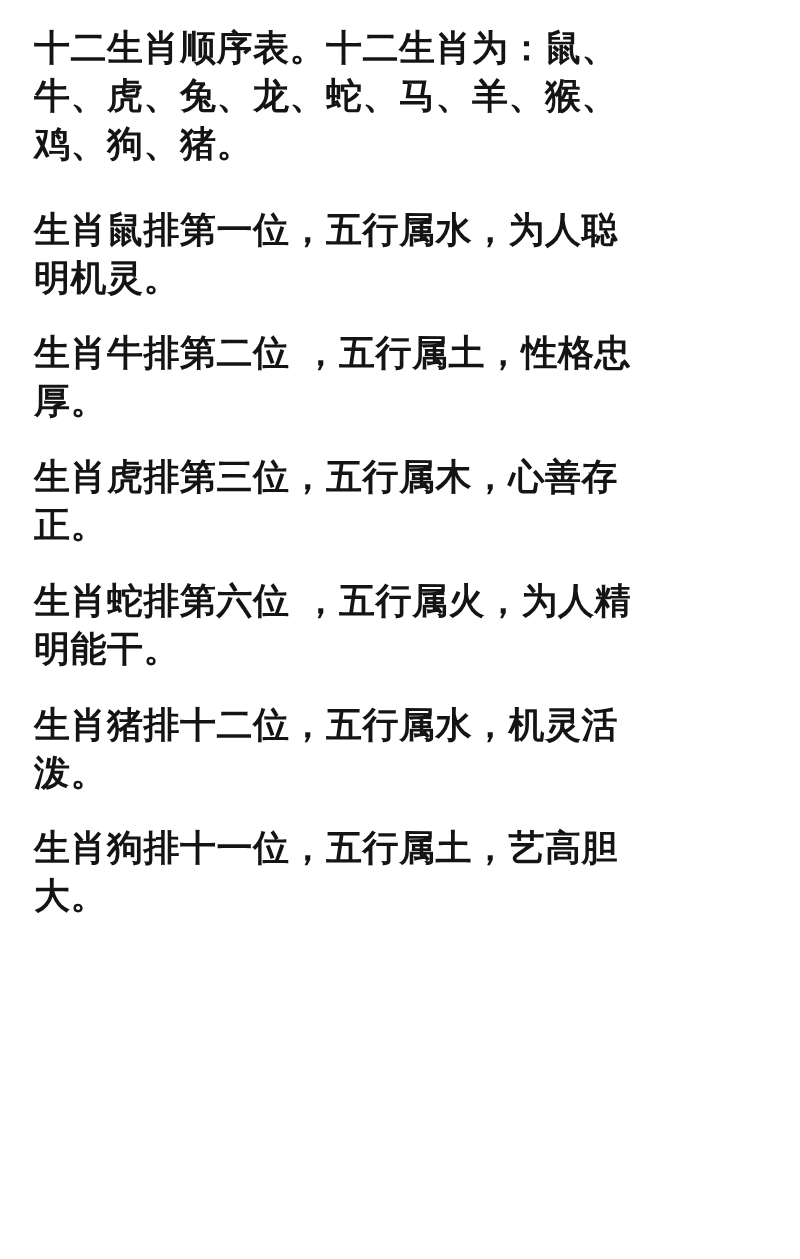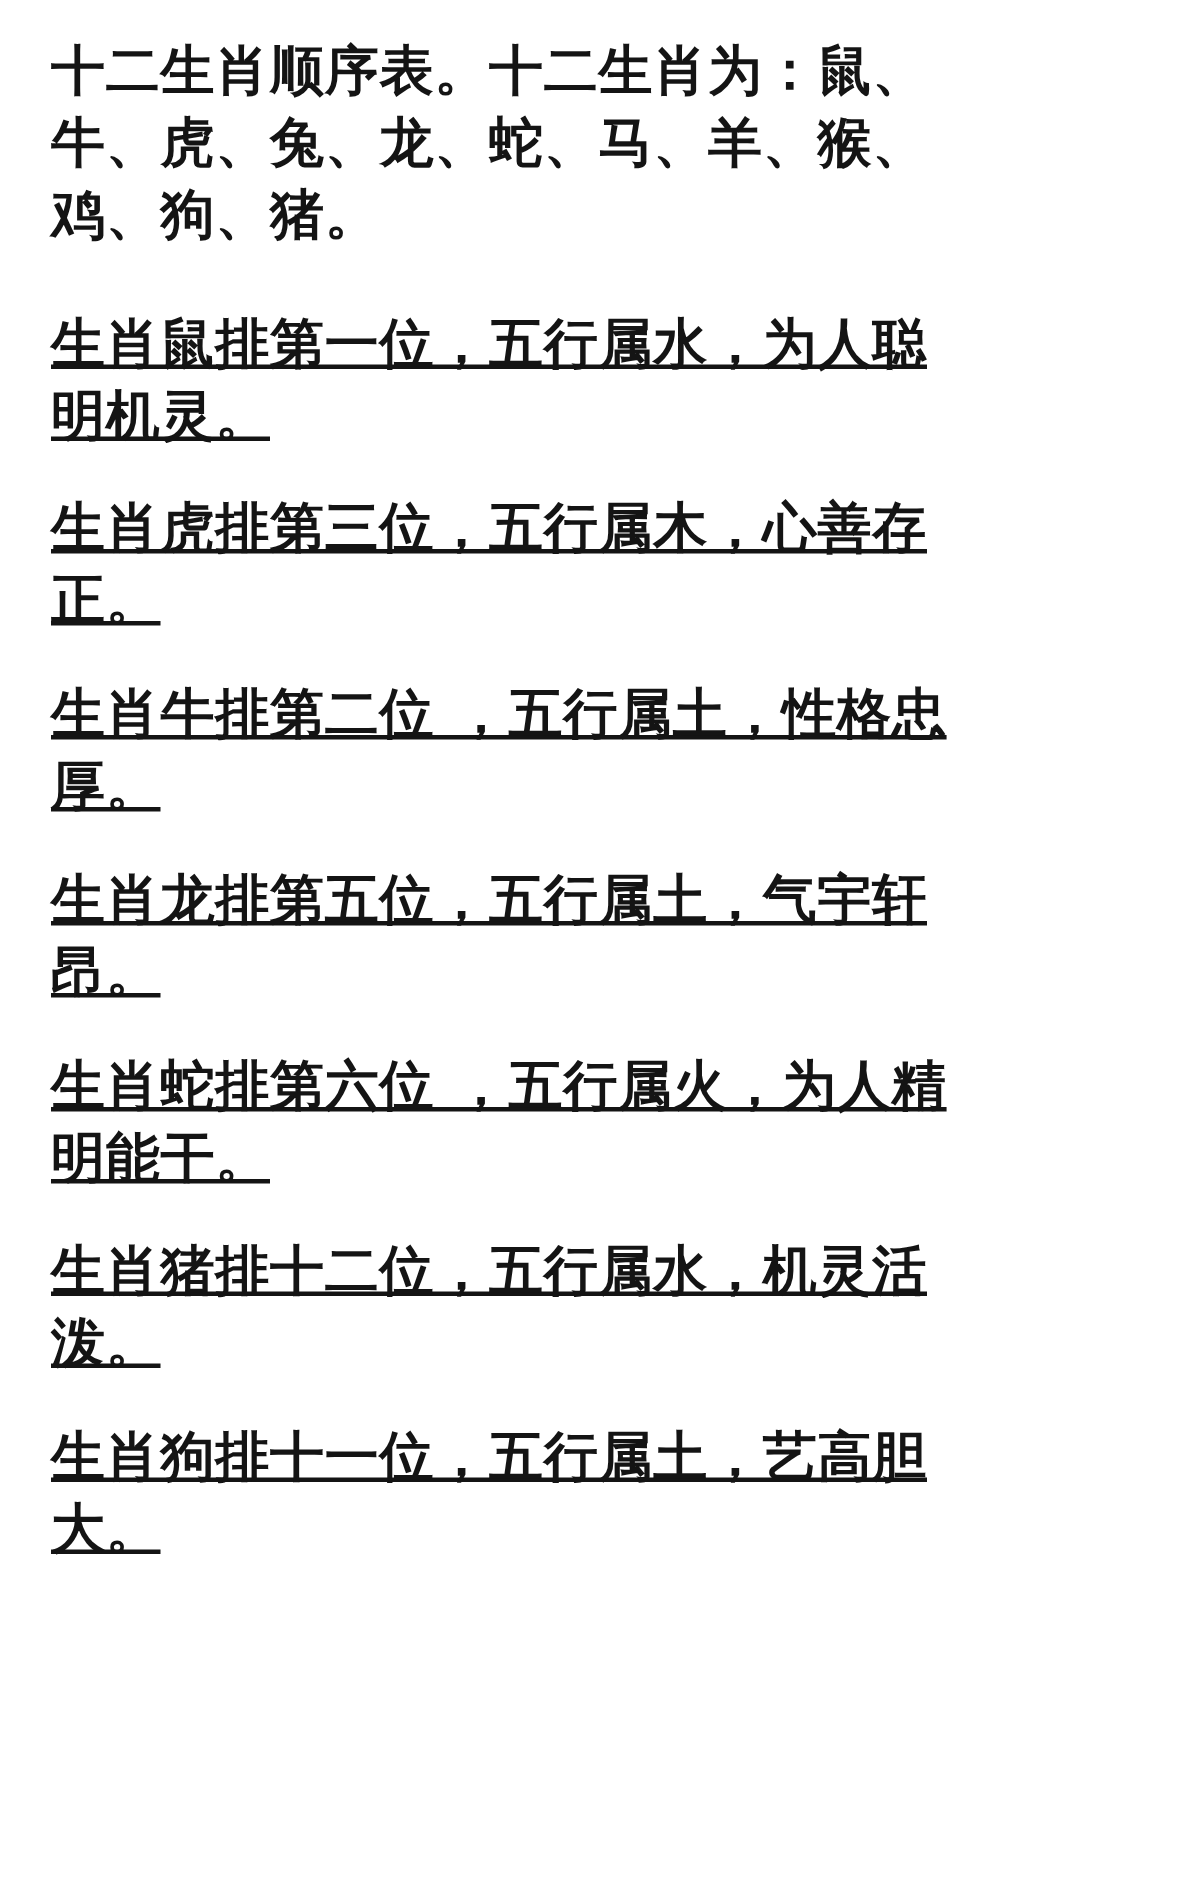--- a/index.html
+++ b/index.html
@@ -29,31 +29,29 @@
     color: #141414;
     margin: 0 0 30px 0;
     text-align: left;
     white-space: pre-wrap;
   }
   .para.intro {
     margin-bottom: 38px;
   }
   .para.entry {
     margin-bottom: 28px;
-    text-decoration: underline;
   }
   .para.entry:last-child {
     margin-bottom: 0;
   }
 </style>
 </head>
 <body>
 
 <div class="page">
   <p class="para intro">十二生肖顺序表。十二生肖为：鼠、牛、虎、兔、龙、蛇、马、羊、猴、鸡、狗、猪。</p>
   <p class="para entry">生肖鼠排第一位，五行属水，为人聪明机灵。</p>
+  <p class="para entry">生肖牛排第二位 ，五行属土，性格忠厚。</p>
   <p class="para entry">生肖虎排第三位，五行属木，心善存正。</p>
-  <p class="para entry">生肖牛排第二位 ，五行属土，性格忠厚。</p>
-  <p class="para entry">生肖龙排第五位，五行属土，气宇轩昂。</p>
   <p class="para entry">生肖蛇排第六位 ，五行属火，为人精明能干。</p>
   <p class="para entry">生肖猪排十二位，五行属水，机灵活泼。</p>
   <p class="para entry">生肖狗排十一位，五行属土，艺高胆大。</p>
 </div>
 
 </body></html>

